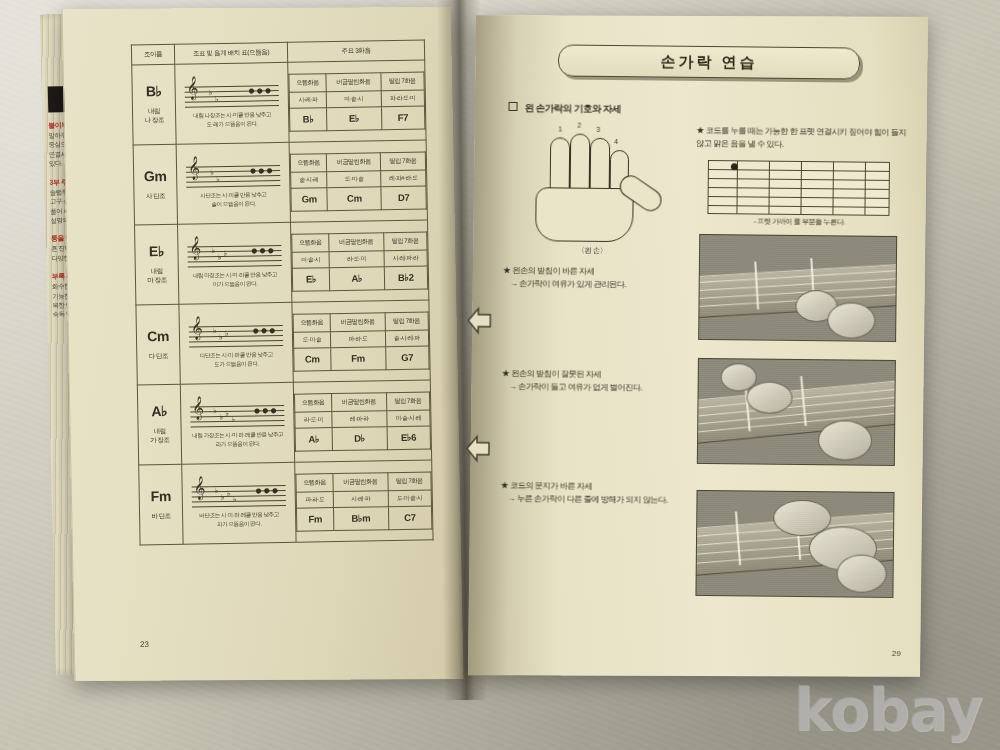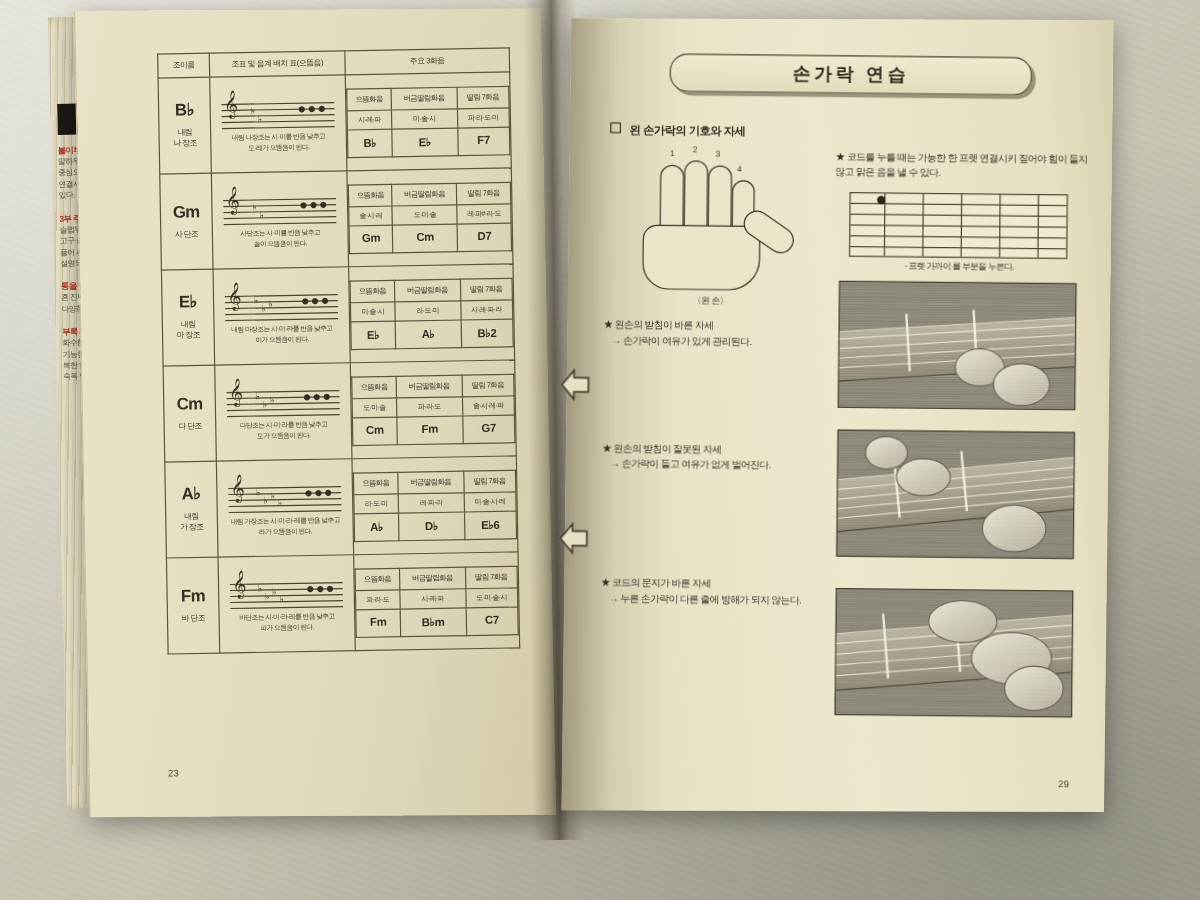--- a/index.html
+++ b/index.html
@@ -430,21 +430,21 @@
   }
   .arrow {
     position: absolute;
     width: 26px;
     height: 30px;
   }
   .arrow svg { display:block; }
 
   .page-num-right {
     position: absolute;
-    right: 18px;
+    right: 8px;
     bottom: 4px;
     font-size: 8px;
     color: #4a4433;
   }
 
   
   .watermark {
     position: absolute;
     right: 18px;
     bottom: 6px;
@@ -900,13 +900,14 @@
             <div class="grain"></div>
           </div>
         </div>
       </div>
 
       <div class="page-num-right">29</div>
     </div>
 
   </div>
 
+  <div class="watermark">kobay</div>
 </div>
 
 </body></html>

